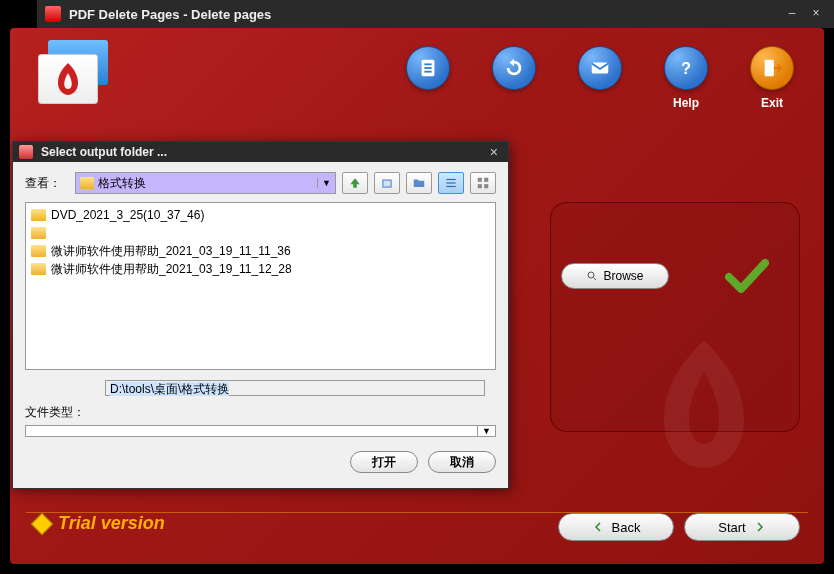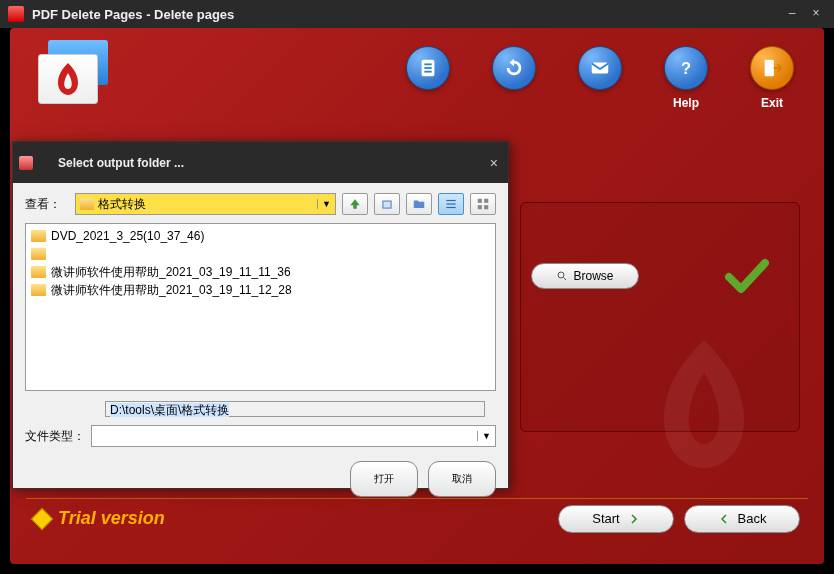--- a/index.html
+++ b/index.html
@@ -1,20 +1,20 @@
 <!DOCTYPE html>
 <html><head>
 <meta charset="utf-8">
 <style>
 * { margin: 0; padding: 0; box-sizing: border-box; font-family: "Microsoft YaHei", Arial, sans-serif; }
 body { width: 834px; height: 574px; background: #000; overflow: hidden; position: relative; }
 
 
 .main-window { width: 834px; height: 574px; background: #000; position: relative; }
-.titlebar { height: 28px; background: #2a2a2a; display: flex; align-items: center; padding: 0 8px; }
+.titlebar { height: 28px; background: #2a2a2a; display: flex; align-items: center; padding: 0 8px; margin-left: 37px; }
 .titlebar-icon { width: 16px; height: 16px; background: linear-gradient(#ff6666, #cc0000); border-radius: 2px; margin-right: 8px; }
 .titlebar-text { color: #eee; font-size: 13px; font-weight: bold; flex: 1; }
 .titlebar-controls { display: flex; gap: 4px; }
 .titlebar-btn { width: 20px; height: 16px; color: #ccc; font-size: 12px; text-align: center; cursor: pointer; }
 
 
 .red-body { position: absolute; top: 28px; left: 10px; right: 10px; bottom: 10px; background: linear-gradient(135deg, #b6211f 0%, #a01816 40%, #8f1210 100%); border-radius: 4px; padding: 14px; }
 .logo-area { position: absolute; top: 12px; left: 28px; width: 74px; height: 66px; }
 .logo-box { width: 74px; height: 66px; position: relative; }
 .logo-back { position:absolute; top:0; left:10px; width:60px; height:45px; background:linear-gradient(#6ec0ff,#2a7fd6); border-radius:3px; }
@@ -24,67 +24,67 @@
 
 .top-toolbar { position: absolute; top: 18px; right: 30px; display: flex; gap: 42px; }
 .tool-item { display: flex; flex-direction: column; align-items: center; gap: 6px; cursor: pointer; }
 .tool-circle { width: 44px; height: 44px; border-radius: 50%; background: radial-gradient(circle at 30% 25%, #7ab8f9, #2d72cc 70%); border: 1px solid #1a4a8a; display: flex; align-items: center; justify-content: center; box-shadow: 0 2px 4px rgba(0,0,0,0.3); }
 .tool-circle.orange { background: radial-gradient(circle at 30% 25%, #ffb84d, #e07b00 70%); border-color: #a55600; }
 .tool-label { color: #fff; font-size: 12px; font-weight: bold; }
 .tool-circle svg { width: 22px; height: 22px; fill: #fff; }
 
 
 .mid-area { position: absolute; top: 120px; left: 16px; right: 16px; bottom: 60px; }
-.output-panel { position: absolute; top: 54px; right: 8px; width: 280px; height: 230px; border: 1px solid #600; border-radius: 6px; background: rgba(0,0,0,0.05); padding: 22px; }
+.output-panel { position: absolute; top: 54px; right: 8px; width: 250px; height: 230px; border: 1px solid #600; border-radius: 16px; background: rgba(0,0,0,0.05); padding: 22px; }
 .browse-btn { position: absolute; top: 60px; left: 10px; width: 108px; height: 26px; background: linear-gradient(#fff, #ddd); border: 1px solid #888; border-radius: 13px; display: flex; align-items: center; justify-content: center; gap: 5px; font-size: 12px; cursor: pointer; }
 .checkmark { position: absolute; top: 54px; right: 30px; }
 .checkmark svg { width: 44px; height: 40px; }
 
 
-.bottom-bar { position: absolute; left: 16px; right: 16px; bottom: 26px; height: 40px; border-top: 1px solid rgba(255,200,0,0.4); display: flex; align-items: center; padding: 0 8px; }
+.bottom-bar { position: absolute; left: 16px; right: 16px; bottom: 12px; height: 40px; border-top: 1px solid rgba(255,200,0,0.4); display: flex; align-items: flex-start; padding: 0 8px; }
 .trial-label { color: #ffb000; font-style: italic; font-weight: bold; font-size: 18px; font-family: Georgia, serif; display: flex; align-items: center; gap: 8px; }
 .trial-diamond { width: 16px; height: 16px; background: #ffcc00; transform: rotate(45deg); border: 1px solid #a07000; }
 .nav-btns { margin-left: auto; display: flex; gap: 10px; }
 .nav-btn { width: 116px; height: 28px; background: linear-gradient(#fff, #ddd); border: 1px solid #888; border-radius: 14px; display: flex; align-items: center; justify-content: center; gap: 6px; font-size: 13px; cursor: pointer; }
 
 
 .watermark-text { position: absolute; right: 20px; bottom: 16px; color: rgba(255,255,255,0.18); font-size: 20px; letter-spacing: 2px; }
 .adobe-watermark { position:absolute; right:40px; bottom:80px; opacity:0.06; }
 
 
 .dialog { position: absolute; top: 141px; left: 12px; width: 497px; height: 348px; background: #f0f0f0; border: 1px solid #333; box-shadow: 2px 2px 12px rgba(0,0,0,0.5); z-index: 10; }
-.dialog-titlebar { height: 41px; background: #2a2a2a; display: flex; align-items: center; padding: 0 6px; gap: 17px; }
+.dialog-titlebar { height: 20px; background: #2a2a2a; display: flex; align-items: center; padding: 0 6px; }
 .dialog-titlebar-icon { width: 14px; height: 14px; background: linear-gradient(#ff9999, #cc3333); border-radius: 2px; margin-right: 8px; }
 .dialog-title { color: #eee; font-size: 12px; font-weight: bold; flex: 1; }
 .dialog-close { color: #ccc; font-size: 14px; cursor: pointer; padding: 0 4px; }
 
 .dialog-body { padding: 10px 12px; }
 .look-row { display: flex; align-items: center; gap: 6px; margin-bottom: 8px; }
 .look-label { font-size: 12px; width: 44px; }
-.look-select { flex: 1; height: 22px; border: 1px solid #999; background: #fde047; display: flex; align-items: center; padding: 1px 4px; font-size: 12px; gap: 4px; }
+.look-select { flex: 1; height: 22px; border: 1px solid #999; background: #c4b5fd; display: flex; align-items: center; padding: 1px 4px; font-size: 12px; gap: 4px; }
 .look-select .folder-ico { width: 14px; height: 12px; background: linear-gradient(#ffe28a, #f0b030); border-radius: 1px; }
 .look-select .dd { margin-left: auto; border-left: 1px solid #999; padding-left: 4px; font-size: 9px; }
 .icon-btn { width: 26px; height: 22px; border: 1px solid #999; background: linear-gradient(#fff,#e8e8e8); border-radius: 2px; display: flex; align-items: center; justify-content: center; cursor: pointer; }
 .icon-btn.active { background: linear-gradient(#cde8ff,#a8d0f0); border-color: #4a90d0; }
 .icon-btn svg { width: 14px; height: 14px; }
 
 .file-list { width: 100%; height: 168px; border: 1px solid #999; background: #fff; padding: 3px; overflow: auto; font-size: 12px; }
 .file-item { display: flex; align-items: center; gap: 5px; height: 18px; padding: 0 2px; cursor: pointer; }
 .file-item .folder-ico { width: 15px; height: 12px; background: linear-gradient(#ffe28a, #f0b030); border-radius: 1px; flex-shrink: 0; }
 
 .path-row { margin-top: 10px; }
 .path-input { width: 380px; margin-left: 80px; height: 16px; border: 1px solid #999; font-size: 12px; padding: 0 4px; }
 .path-input span { background: #cce4ff; }
-.type-row { display: flex; align-items: center; gap: 4px; margin-top: 8px; }
+.type-row { display: flex; gap: 4px; margin-top: 8px; flex-direction: column; }
 .type-label { font-size: 12px; width: 62px; }
 .type-select { flex: 1; height: 22px; border: 1px solid #999; background: #fff; display:flex; align-items:center; }
 .type-select .dd { margin-left: auto; border-left:1px solid #999; padding:0 4px; font-size:9px; }
 
 .dialog-buttons { display: flex; gap: 10px; justify-content: flex-end; margin-top: 14px; }
-.dlg-btn { width: 68px; height: 36px; border: 1px solid #888; background: linear-gradient(#fff,#e4e4e4); border-radius: 11px; font-size: 10px; cursor: pointer; }
+.dlg-btn { width: 68px; height: 22px; border: 1px solid #888; background: linear-gradient(#fff,#e4e4e4); border-radius: 11px; font-size: 12px; cursor: pointer; font-weight: bold; }
 </style>
 </head>
 <body>
 
 <div class="main-window">
 
   <div class="titlebar">
     <div class="titlebar-icon"></div>
     <div class="titlebar-text">PDF Delete Pages - Delete pages</div>
     <div class="titlebar-controls">
@@ -175,30 +175,30 @@
         <path fill="#fff" d="M50 10 C35 25 25 40 25 60 C25 80 38 90 50 90 C62 90 75 80 75 60 C75 40 65 25 50 10 Z M50 75 C40 75 35 55 50 30 C65 55 60 75 50 75 Z"></path>
       </svg>
 
     <div class="bottom-bar">
       <div class="trial-label">
         <div class="trial-diamond"></div>
         <span>Trial version</span>
       </div>
       <div class="nav-btns">
         <div class="nav-btn">
+          <svg width="14" height="12" viewBox="0 0 24 24">
+              <path d="M14 4 L6 12 L14 20" fill="none" stroke="#2a8a2a" stroke-width="3"></path>
+            </svg>
+          <span>Back</span>
+        </div>
+        <div class="nav-btn">
           <span>Start</span>
           <svg width="14" height="12" viewBox="0 0 24 24">
               <path d="M10 4 L18 12 L10 20" fill="none" stroke="#2a8a2a" stroke-width="3"></path>
             </svg>
-        </div>
-        <div class="nav-btn">
-          <svg width="14" height="12" viewBox="0 0 24 24">
-              <path d="M14 4 L6 12 L14 20" fill="none" stroke="#2a8a2a" stroke-width="3"></path>
-            </svg>
-          <span>Back</span>
         </div>
       </div>
     </div>
 
   </div>
 
   <div class="dialog">
     <div class="dialog-titlebar">
       <div class="dialog-titlebar-icon"></div>
       <div class="dialog-title">Select output folder ...</div>

